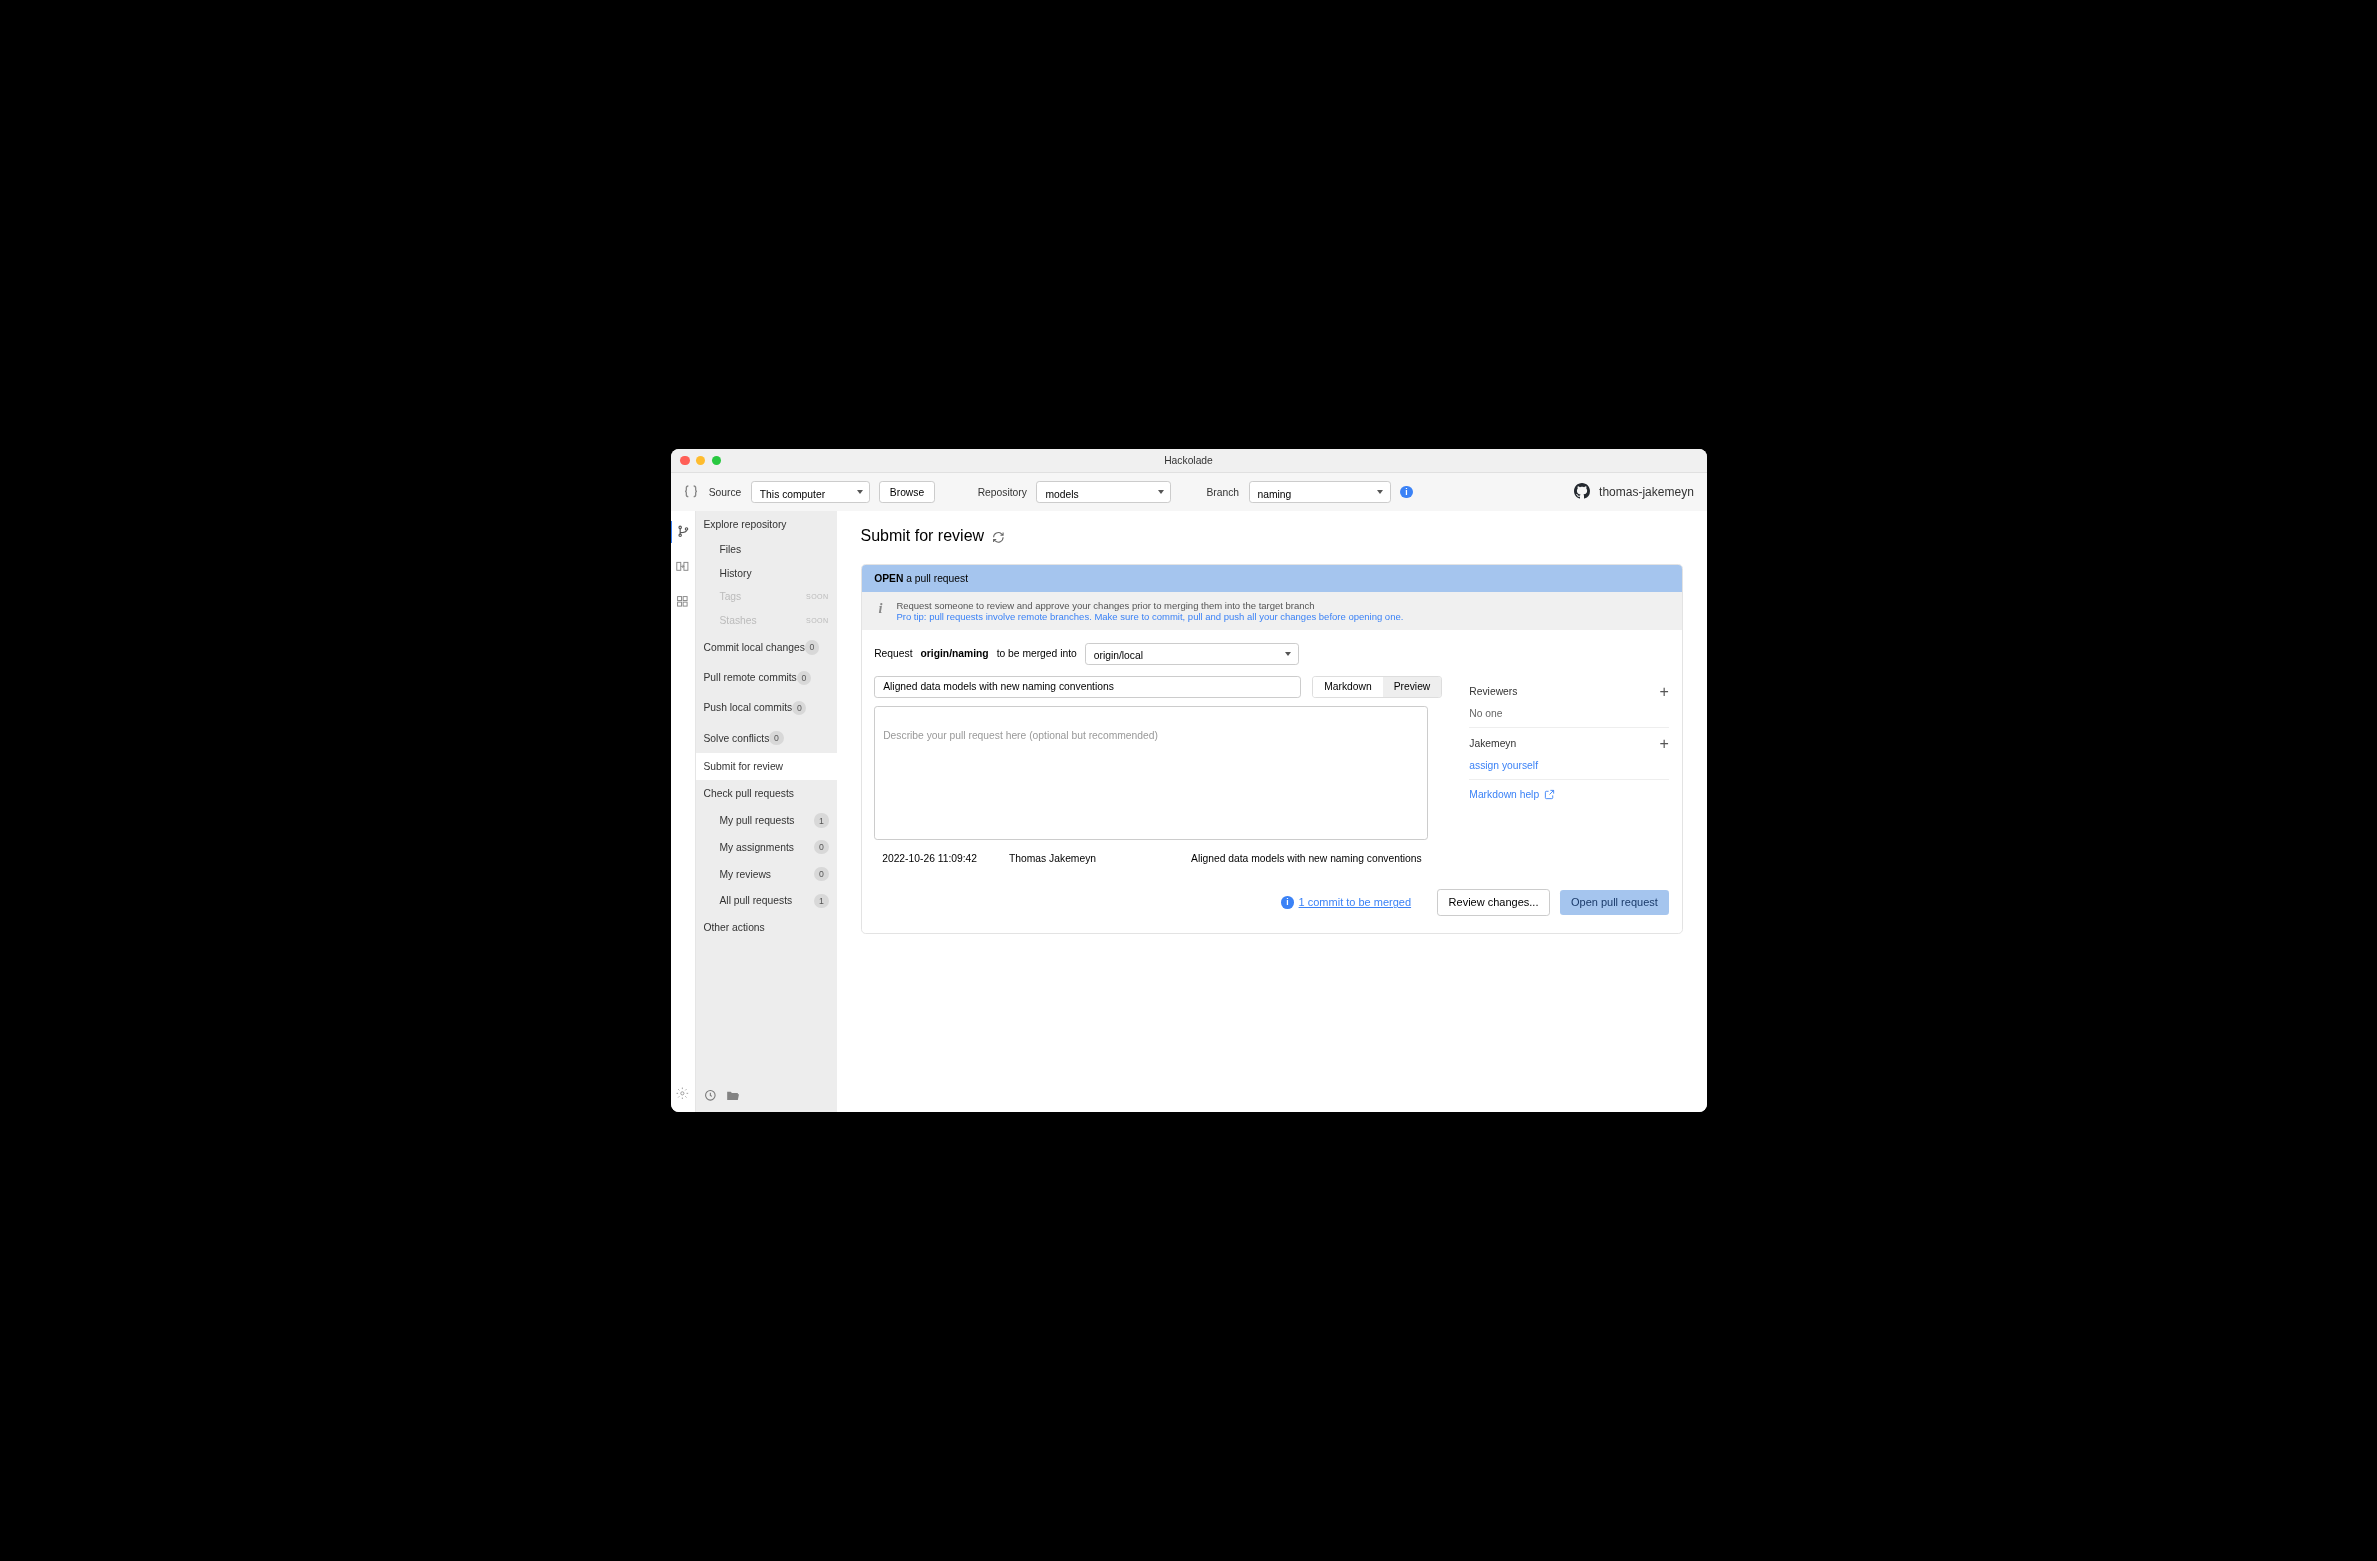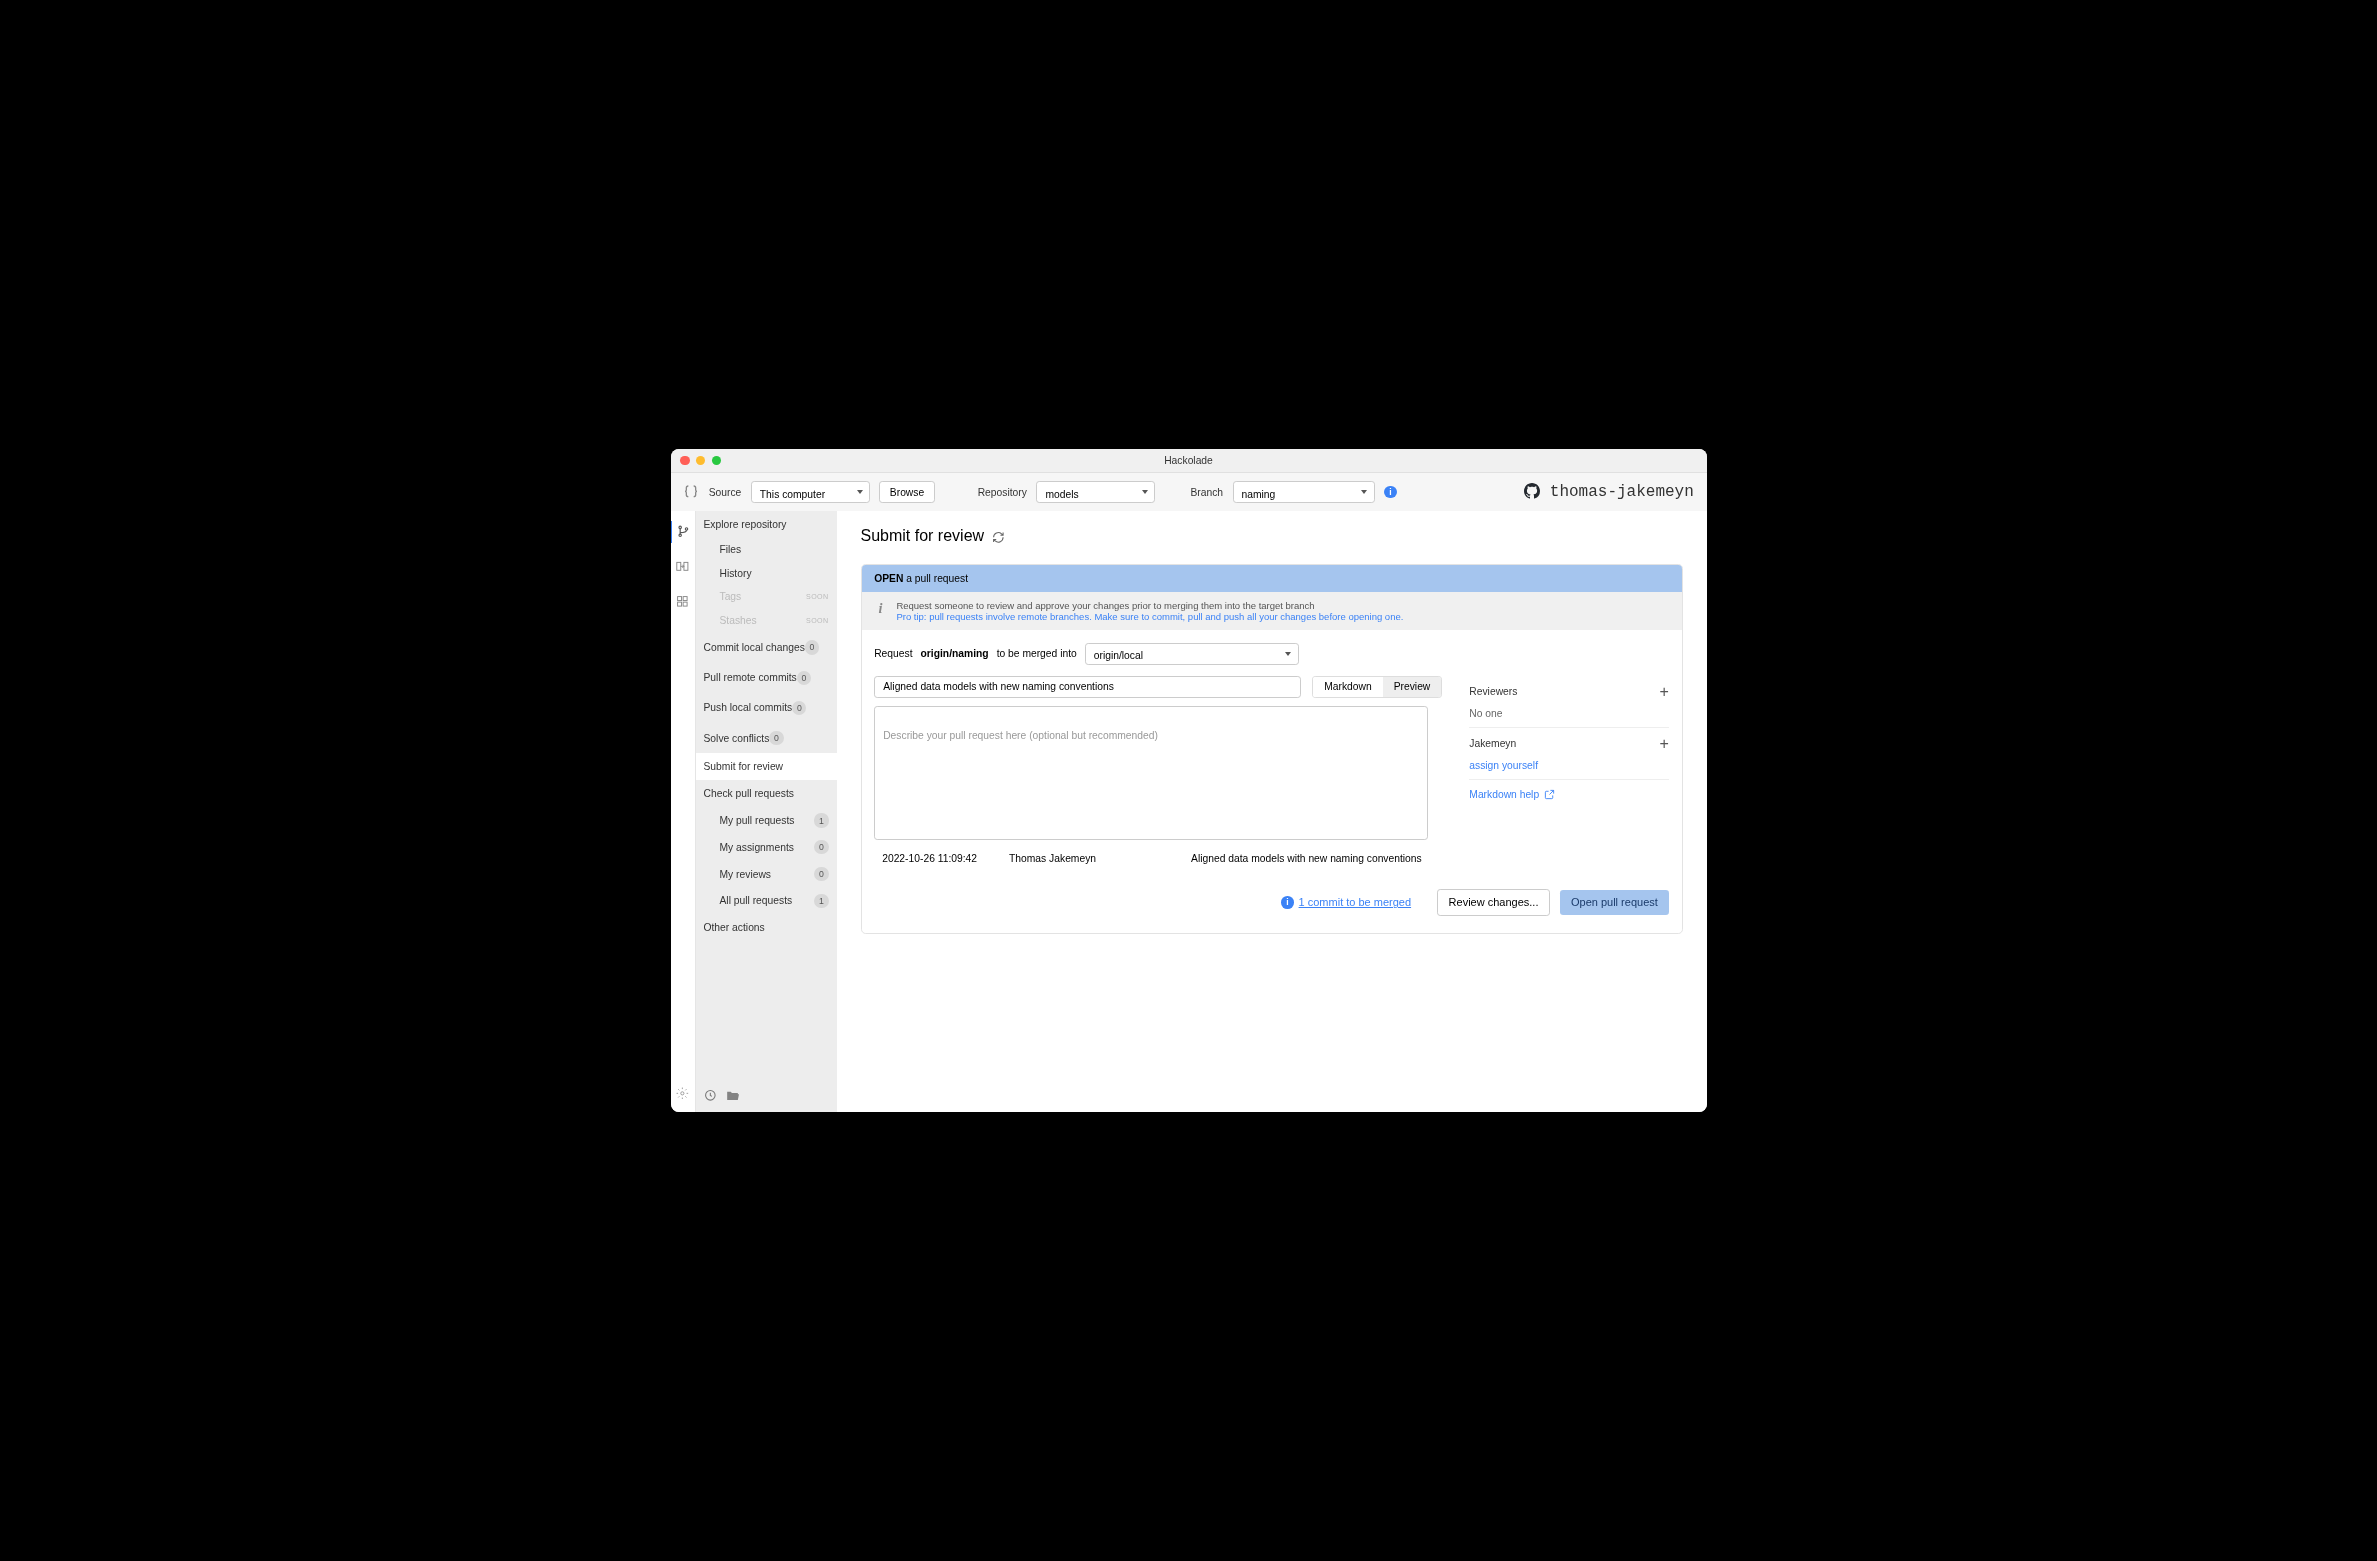--- a/index.html
+++ b/index.html
@@ -14,21 +14,21 @@
 .titletext { position: absolute; left: 50%; transform: translateX(-50%); font-size: 10.3px; color: #333; font-weight: 500; }
 .topbar { height: 38px; display: flex; align-items: center; padding: 0 12.7px; gap: 9.5px; background: #f6f6f6; }
 .topbar-icon { width: 16px; height: 16px; color: #888; }
 .lbl { font-size: 10.3px; color: #333; }
 .select { height: 22px; border: 0.8px solid #ccc; border-radius: 3.2px; background: #fff; padding: 4px 19px 0 8px; font-size: 10.3px; position: relative; display: flex; align-items: center; cursor: pointer; }
 .select::after { content: ""; position: absolute; right: 6.3px; top: 50%; width: 0; height: 0; border-left: 3.2px solid transparent; border-right: 3.2px solid transparent; border-top: 4px solid #555; transform: translateY(-50%); }
 .btn { height: 22px; border: 0.8px solid #ccc; border-radius: 3.2px; background: #fff; padding: 0 9.5px; font-size: 10.3px; cursor: pointer; display: flex; align-items: center; }
 .info-icon { width: 12.7px; height: 12.7px; border-radius: 50%; background: #3b82f6; color: #fff; font-size: 8.7px; font-weight: bold; display: flex; align-items: center; justify-content: center; }
 .spacer { flex: 1; }
 .gh-icon svg { width: 16px; height: 16px; }
-.user { font-size: 16px; color: #333; font-family: Liberation Mono, monospace; }
+.user { font-size: 12px; color: #333; }
 .body { display: flex; height: 601px; }
 .railbar { width: 25px; background: #fff; border-right: 0.8px solid #e5e5e5; display: flex; flex-direction: column; align-items: center; padding-top: 9.5px; gap: 12.7px; }
 .railbar .ritem { width: 25px; height: 22px; display: flex; align-items: center; justify-content: center; color: #888; cursor: pointer; }
 .railbar .ritem.active { border-left: 2.4px solid #3b82f6; color: #555; }
 .railbar .bottom { margin-top: auto; margin-bottom: 8px; }
 .sidebar { width: 141px; background: #ededed; display: flex; flex-direction: column; font-size: 10.3px; }
 .sgroup { padding: 8px 8px; color: #333; cursor: pointer; display: flex; align-items: center; justify-content: flex-start; }
 .sgroup.active { background: #fff; }
 .ssub { padding: 6.3px 8px 6.3px 24px; color: #333; cursor: pointer; display: flex; align-items: center; justify-content: space-between; }
 .ssub.disabled { color: #bbb; }
@@ -90,21 +90,21 @@
     </span>
     <span class="lbl">Source</span>
     <div class="select" style="width:119px">
         <span>This computer</span>
       </div>
     <button class="btn">
         <span>Browse</span>
       </button>
     <span style="width:24px"></span>
     <span class="lbl">Repository</span>
-    <div class="select" style="width:119px">
+    <div class="select" style="width:135px">
         <span>models</span>
       </div>
     <span style="width:16px"></span>
     <span class="lbl">Branch</span>
     <div class="select" style="width:142px">
         <span>naming</span>
       </div>
     <span class="info-icon">i</span>
     <div class="spacer"></div>
     <span class="gh-icon">

